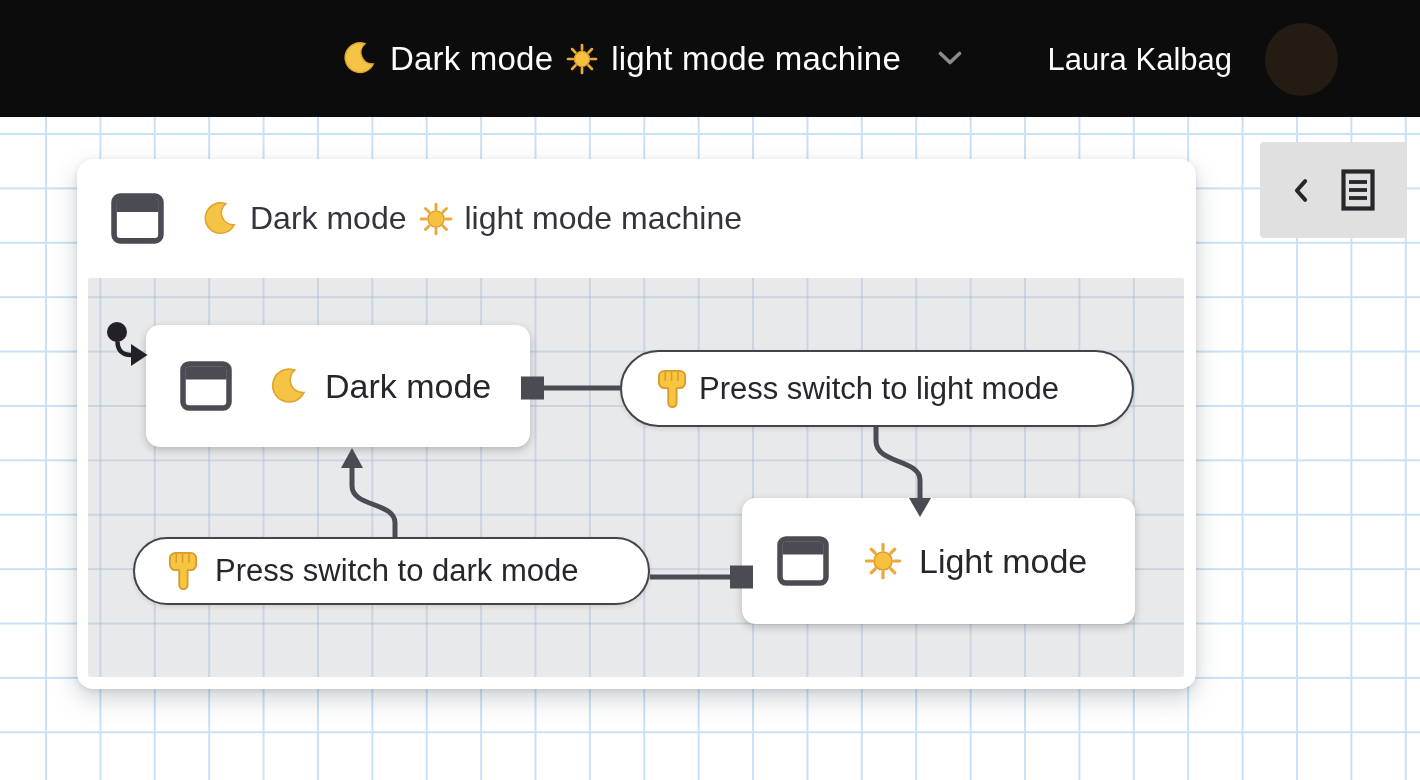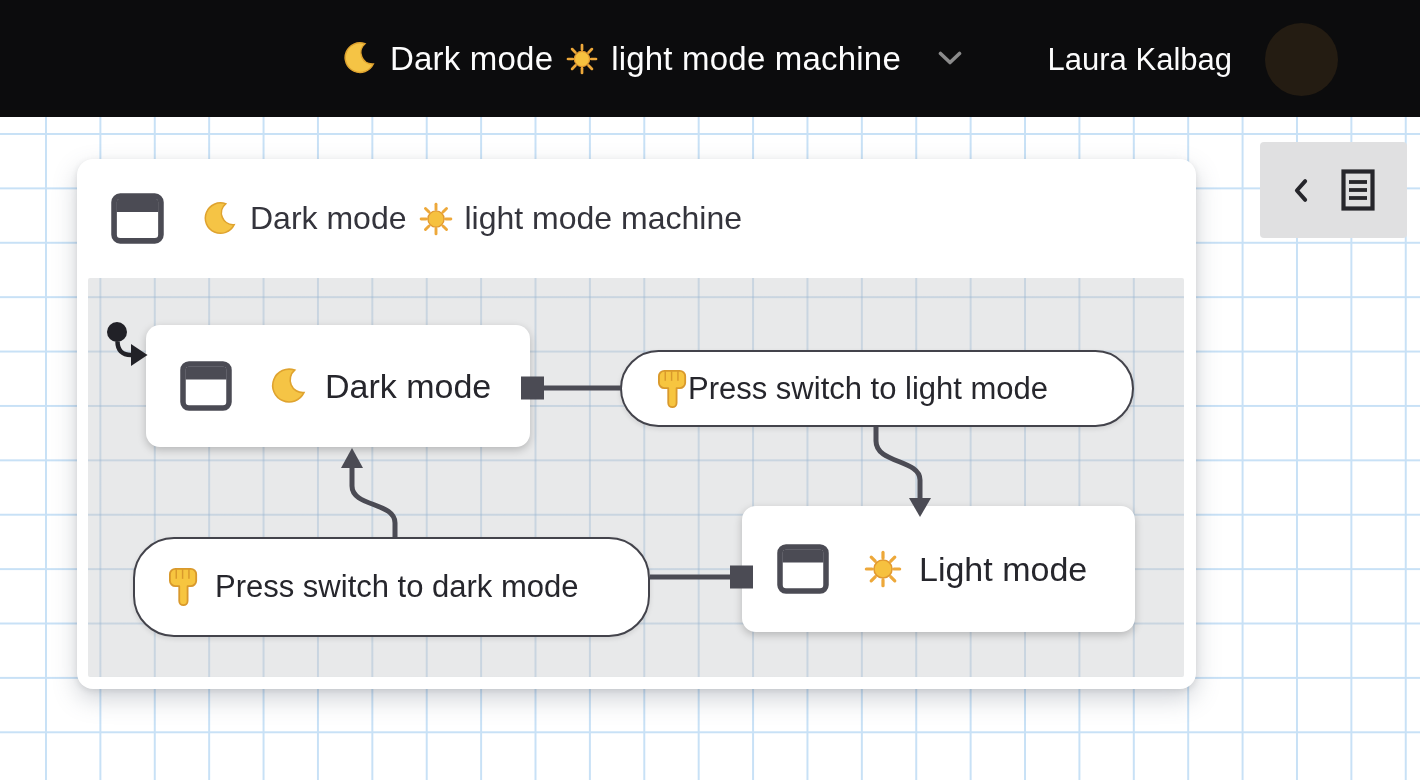--- a/index.html
+++ b/index.html
@@ -68,31 +68,31 @@
   }
 
   
   .state-node {
     position: absolute; background: #ffffff; border-radius: 14px;
     box-shadow: 0 3px 8px rgba(0,0,0,0.22);
     display: flex; align-items: center; cursor: pointer;
   }
   .state-node .label { font-size: 34px; font-weight: 500; color: #26262c; }
   .state-dark  { left: 58px;  top: 47px;  width: 384px; height: 122px; padding-left: 34px; gap: 17px; }
-  .state-light { left: 654px; top: 228px; width: 393px; height: 126px; padding-left: 35px; gap: 17px; }
+  .state-light { left: 654px; top: 220px; width: 393px; height: 126px; padding-left: 35px; gap: 17px; }
   .state-node .emoji { margin-left: 18px; }
 
   .event-pill {
     position: absolute; background: #ffffff; border: 2.5px solid #43434b;
     border-radius: 41px; display: flex; align-items: center; cursor: pointer;
     box-shadow: 0 2px 5px rgba(0,0,0,0.10);
   }
   .event-pill .label { font-size: 31px; font-weight: 400; color: #26262c; }
-  .pill-light { left: 532px; top: 72px;  width: 514px; height: 77px; padding-left: 36px; gap: 1px; }
-  .pill-dark  { left: 45px;  top: 259px; width: 517px; height: 100px; padding-left: 34px; gap: 17px; }
+  .pill-light { left: 532px; top: 72px;  width: 514px; height: 77px; padding-left: 36px; gap: 12px; }
+  .pill-dark  { left: 45px;  top: 259px; width: 517px; height: 68px; padding-left: 34px; gap: 17px; }
 
   .edges { position: absolute; left: 0; top: 0; pointer-events: none; }
 
   
   .mini-panel {
     position: absolute; left: 1260px; top: 25px; width: 147px; height: 96px;
     background: #e0e0e1; border-radius: 4px;
     display: flex; align-items: center; justify-content: center; gap: 28px;
   }
   .icon-btn { background: none; border: none; cursor: pointer; display: flex; align-items: center; padding: 2px; }

